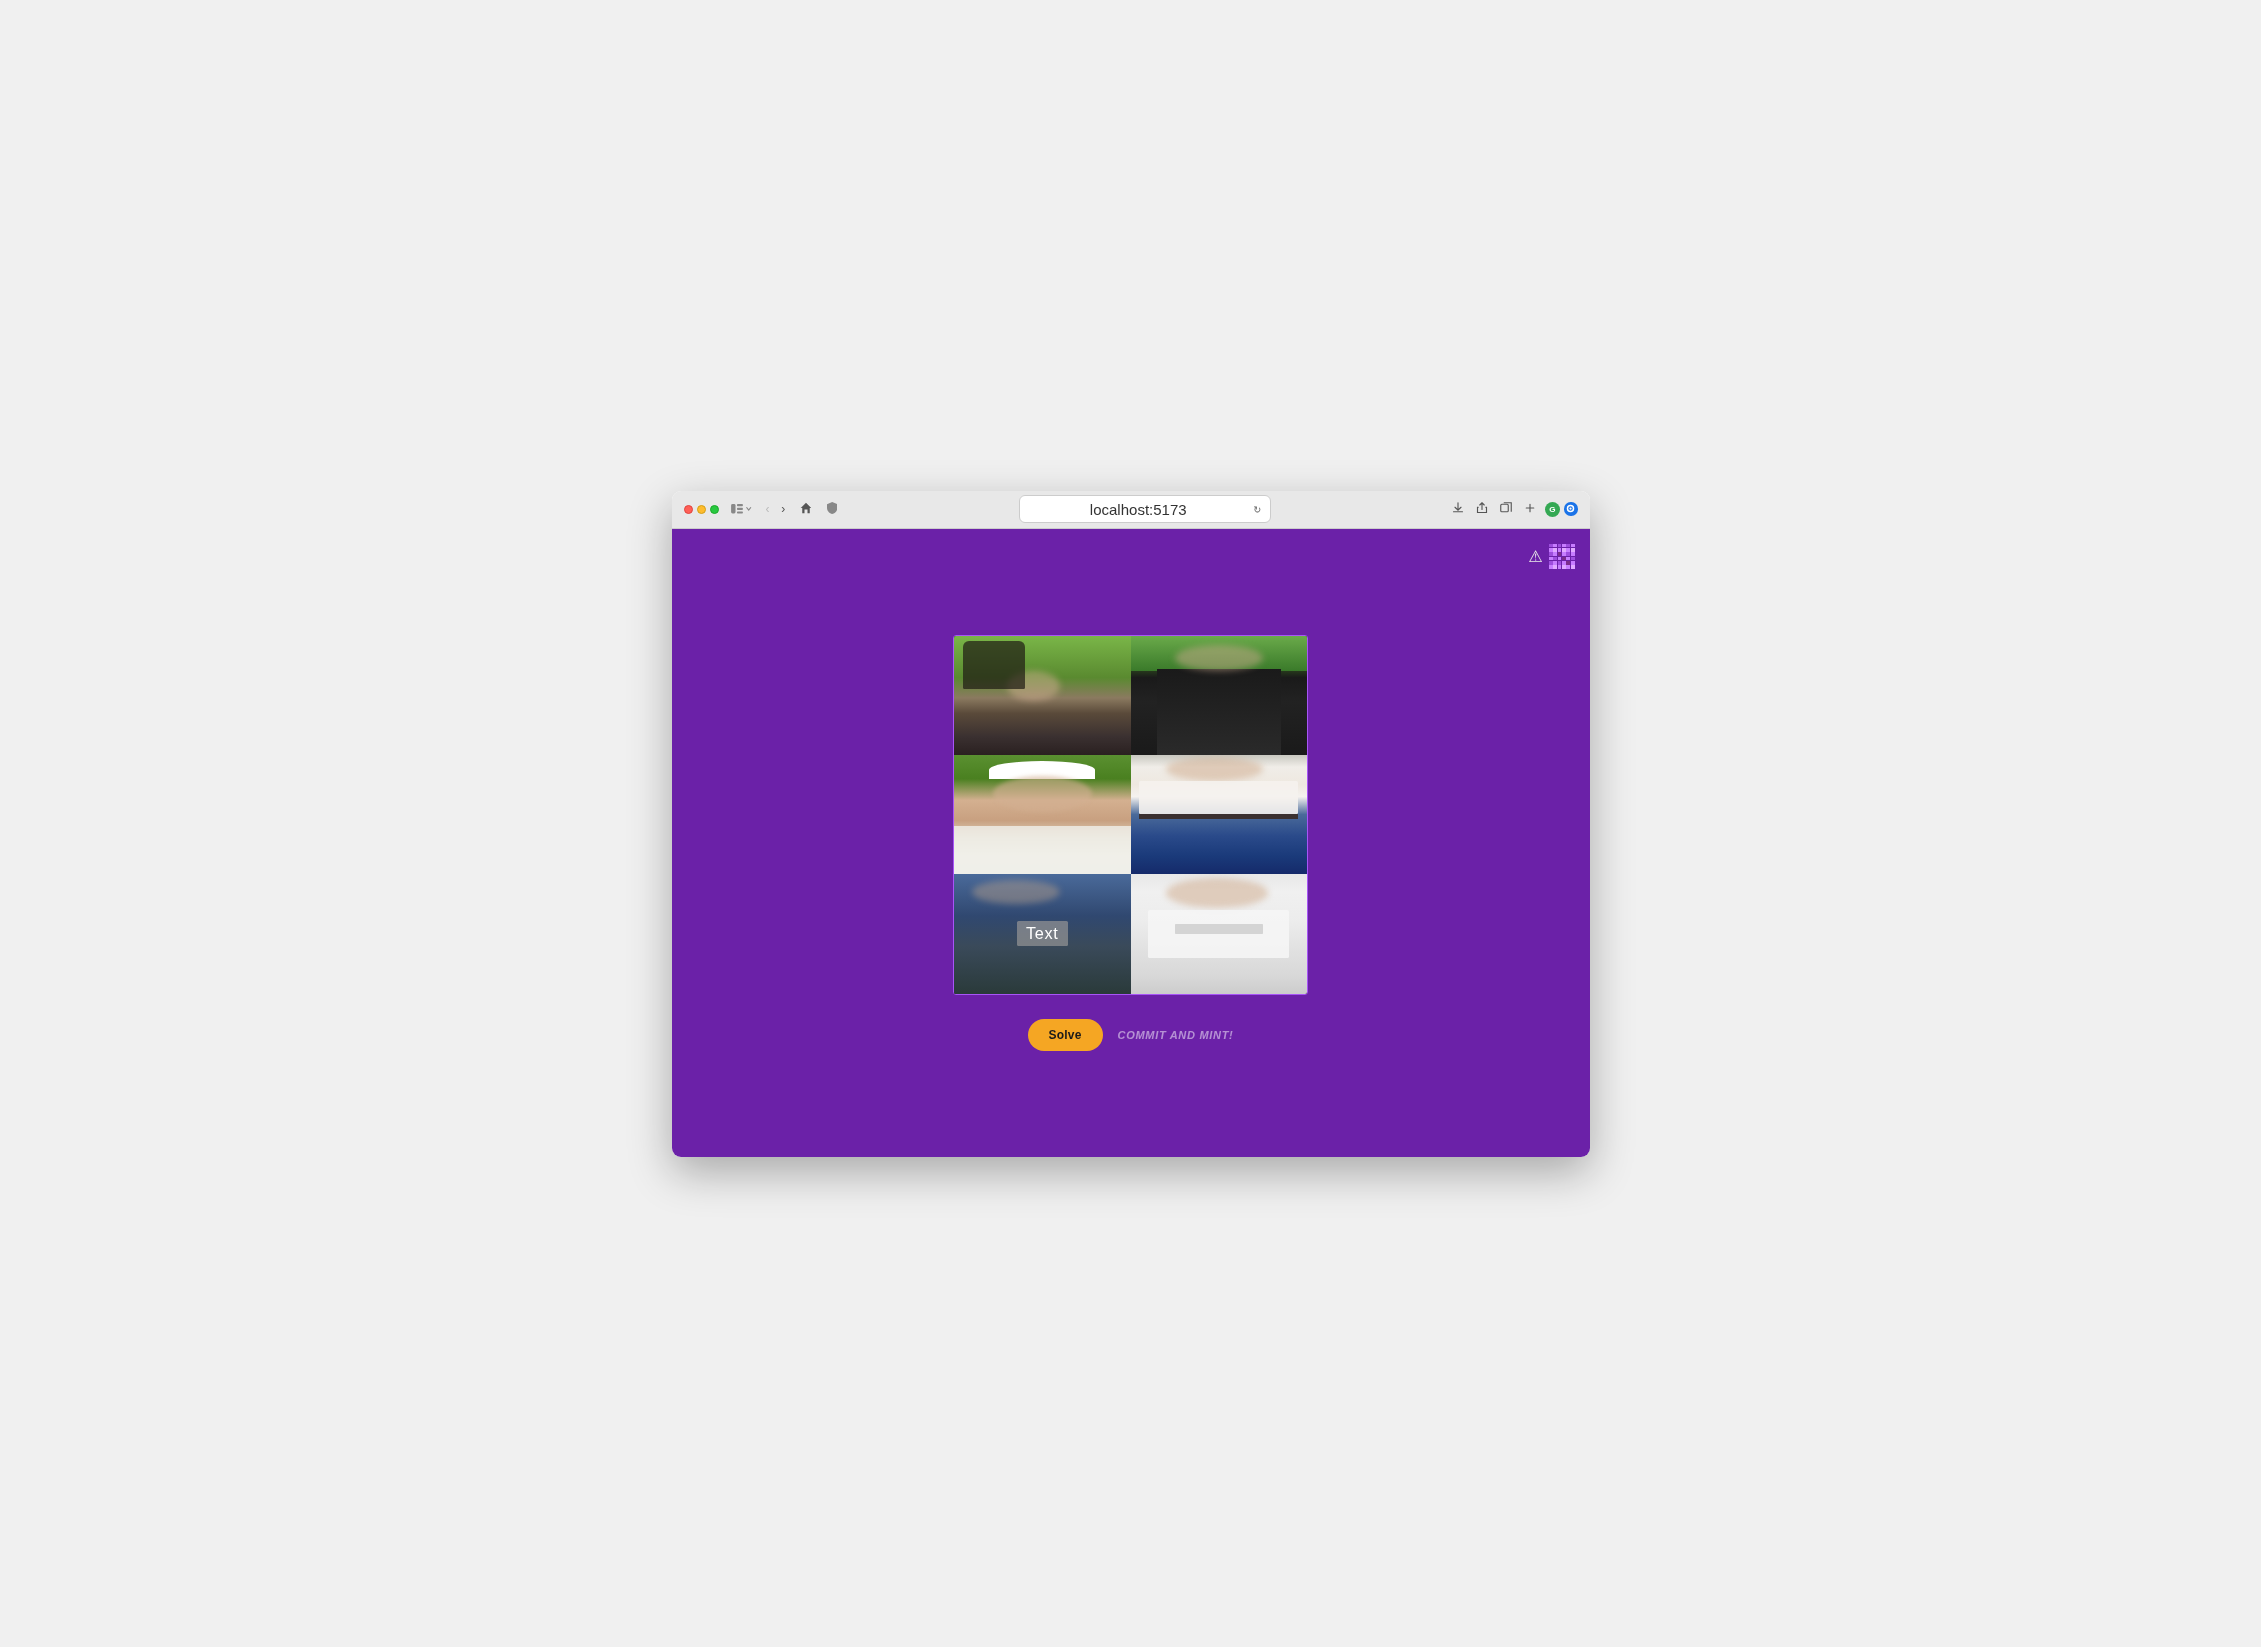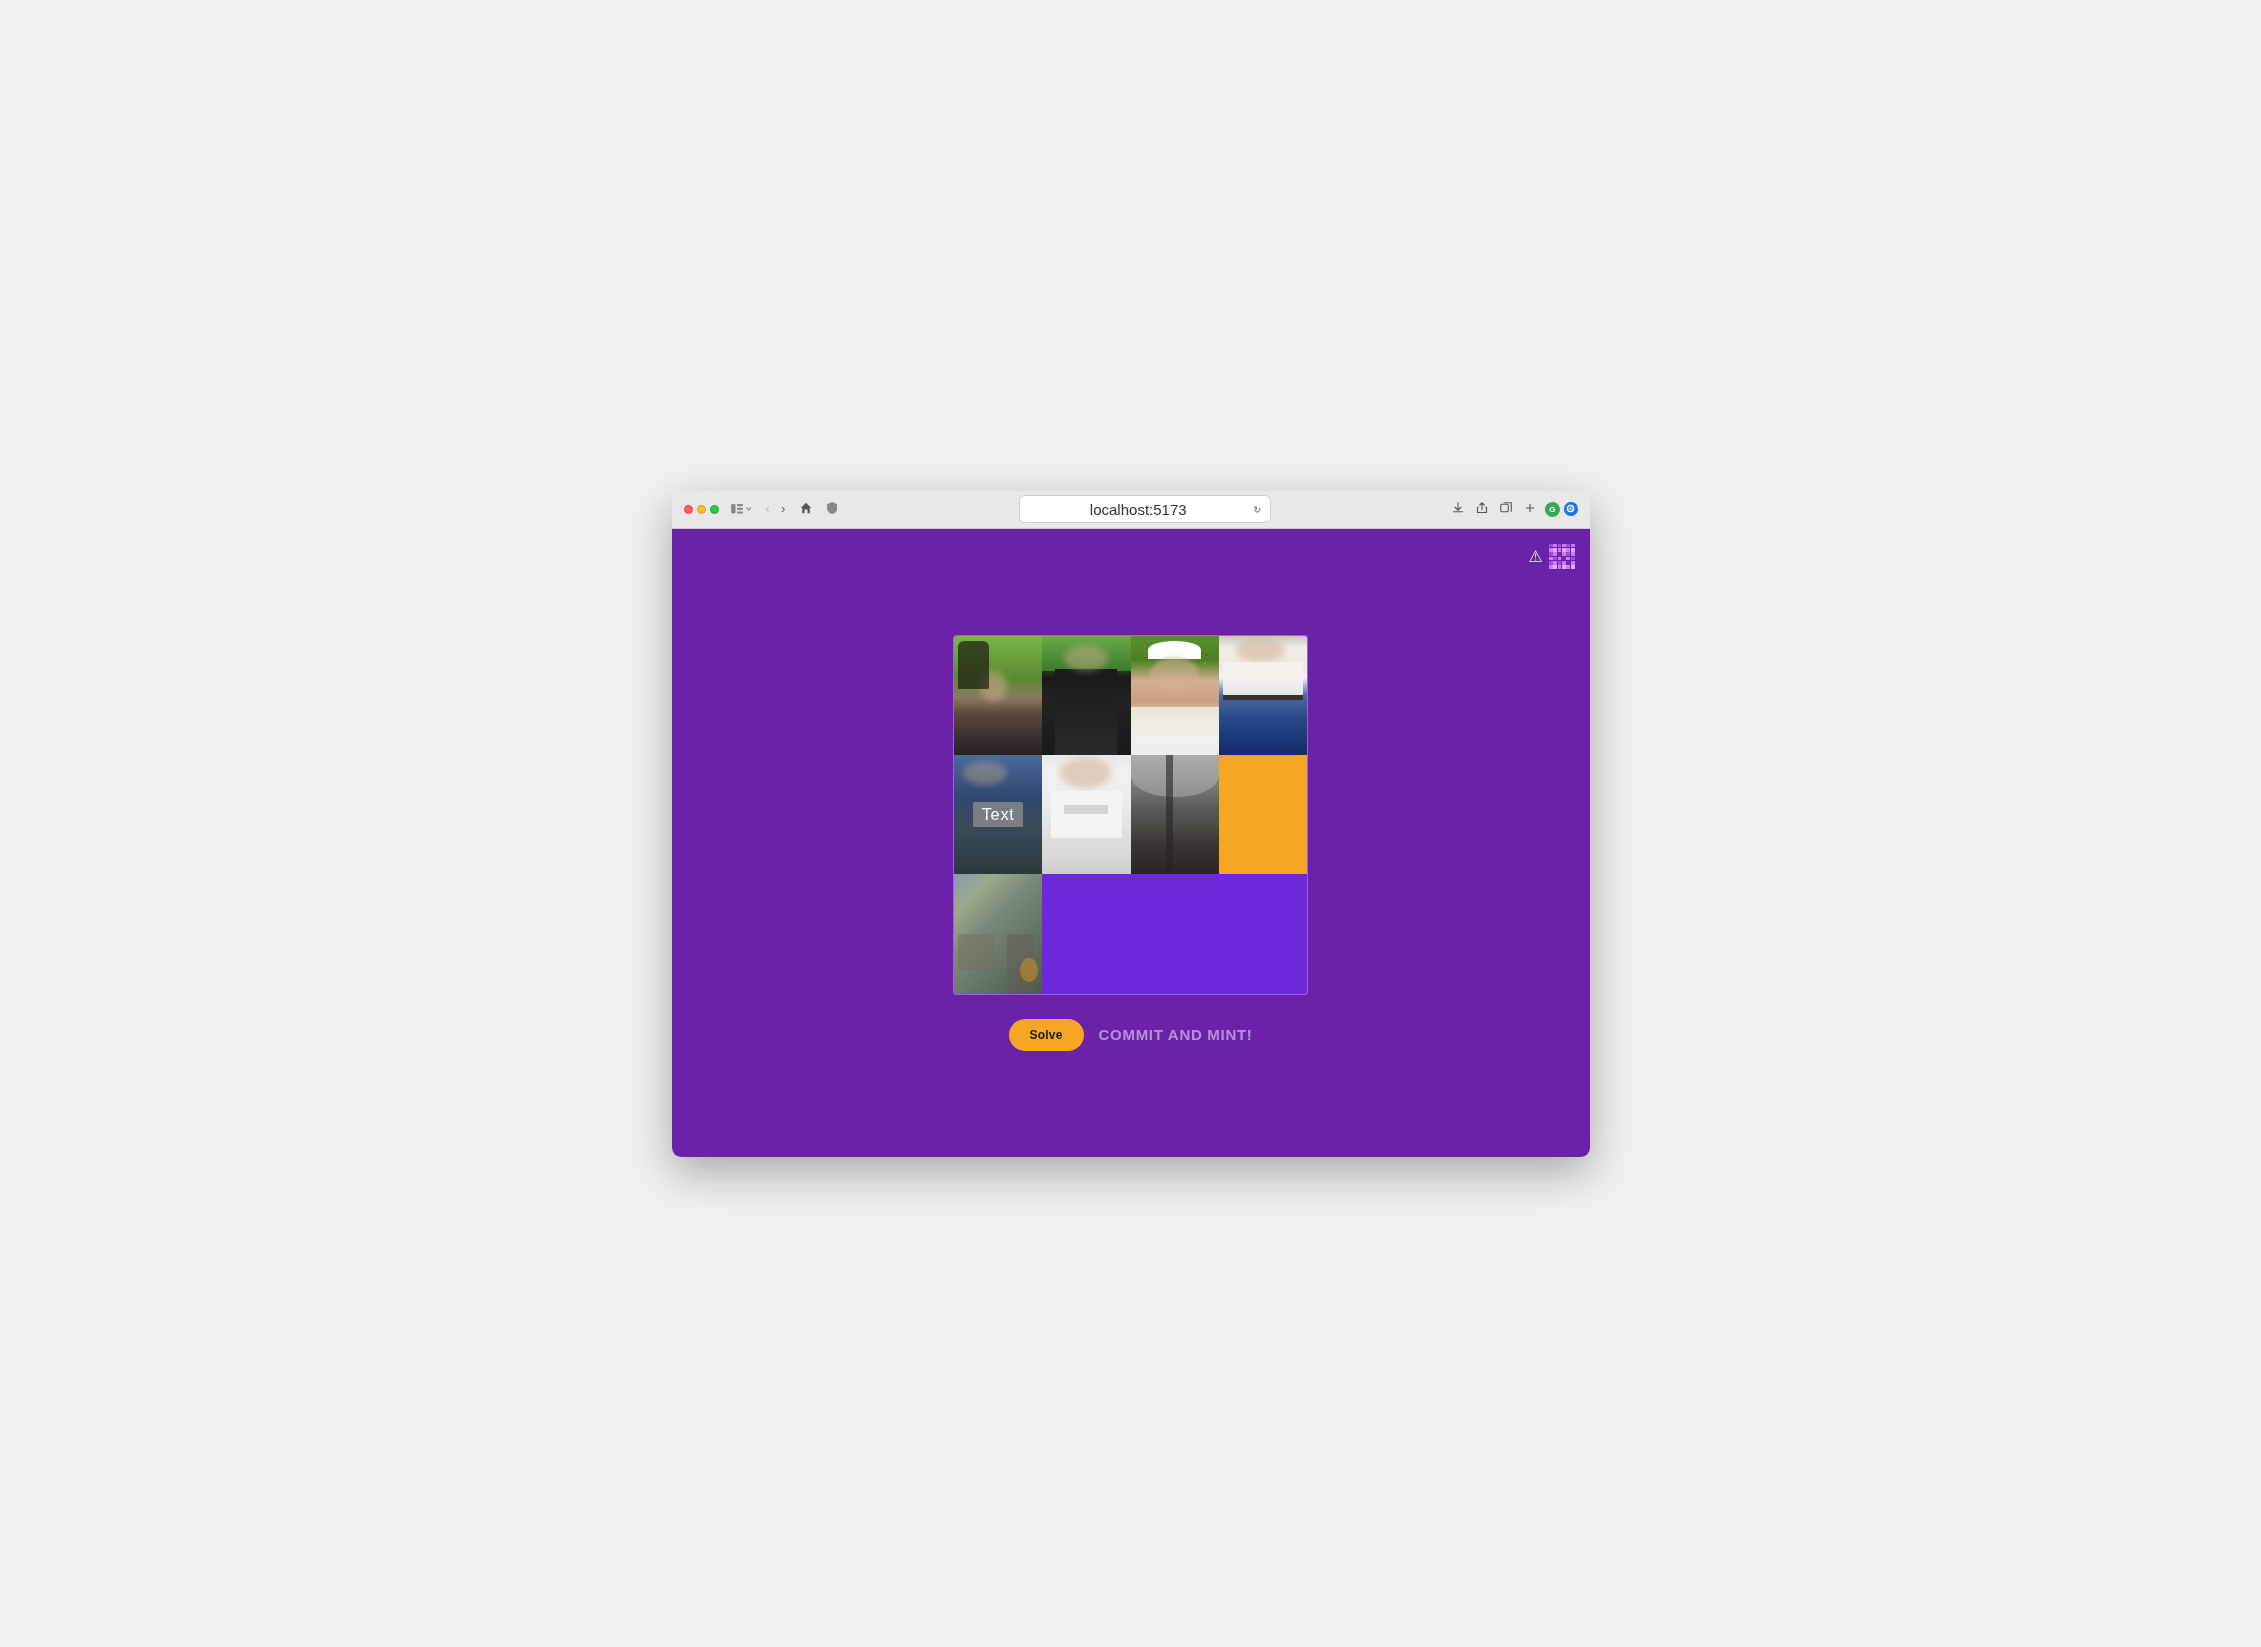--- a/index.html
+++ b/index.html
@@ -169,24 +169,24 @@
     }
 
     
     .puzzle-container {
       border: 1.5px solid #a855f7;
       border-radius: 3px;
       overflow: hidden;
       width: 355px;
       height: 360px;
       display: grid;
-      grid-template-columns: 1fr 1fr 1fr 1fr;
+      grid-template-columns: 1fr 1fr;
       grid-template-rows: 1fr 1fr 1fr;
       gap: 0;
-      background: #6d28d9;
+      background: #000000;
     }
 
     .puzzle-cell {
       position: relative;
       overflow: hidden;
       background: #555;
     }
 
     .cell-5-text {
       
@@ -226,25 +226,26 @@
       font-size: 12px;
       font-weight: 600;
       cursor: pointer;
       letter-spacing: 0.2px;
     }
 
     .commit-btn {
       background: none;
       border: none;
       color: rgba(255,255,255,0.5);
-      font-size: 15px;
+      font-size: 11px;
       font-weight: 600;
       cursor: pointer;
       letter-spacing: 0.7px;
       text-transform: uppercase;
+      font-style: italic;
     }
   </style>
 </head>
 <body>
 
 <div class="browser-window">
 
   <div class="browser-chrome">
     <div class="traffic-lights">
       <div class="traffic-light tl-red"></div>

